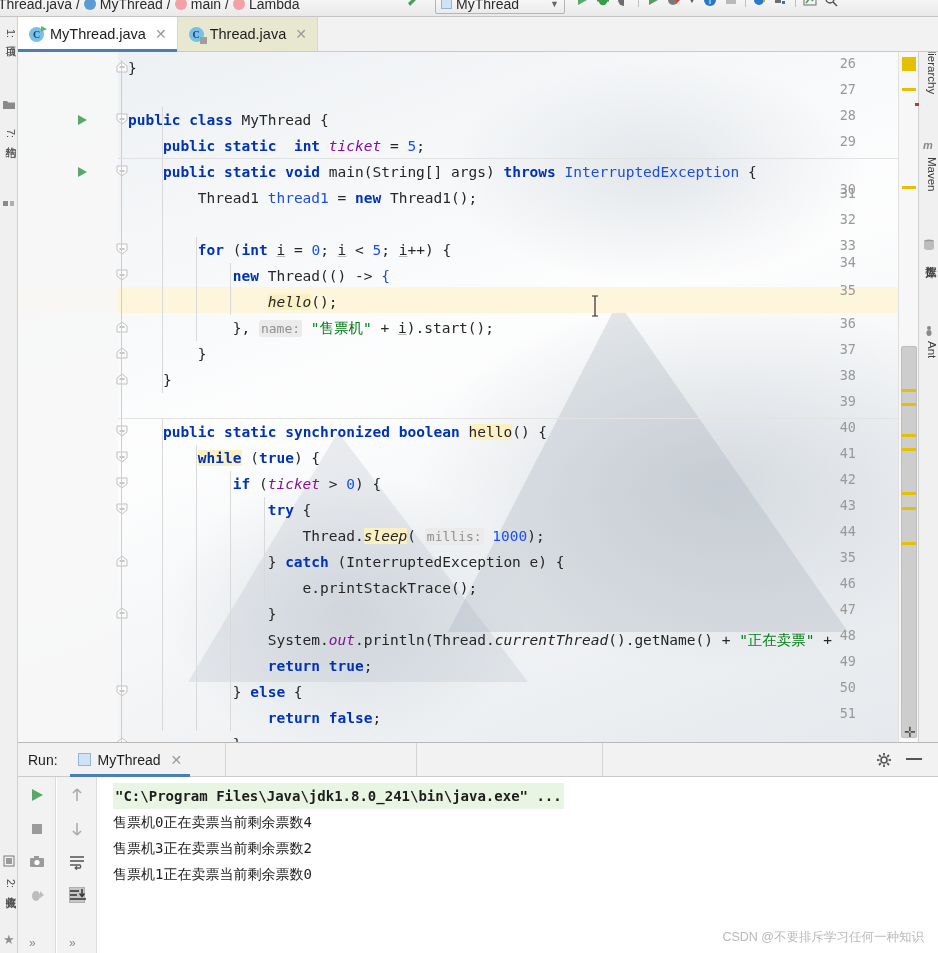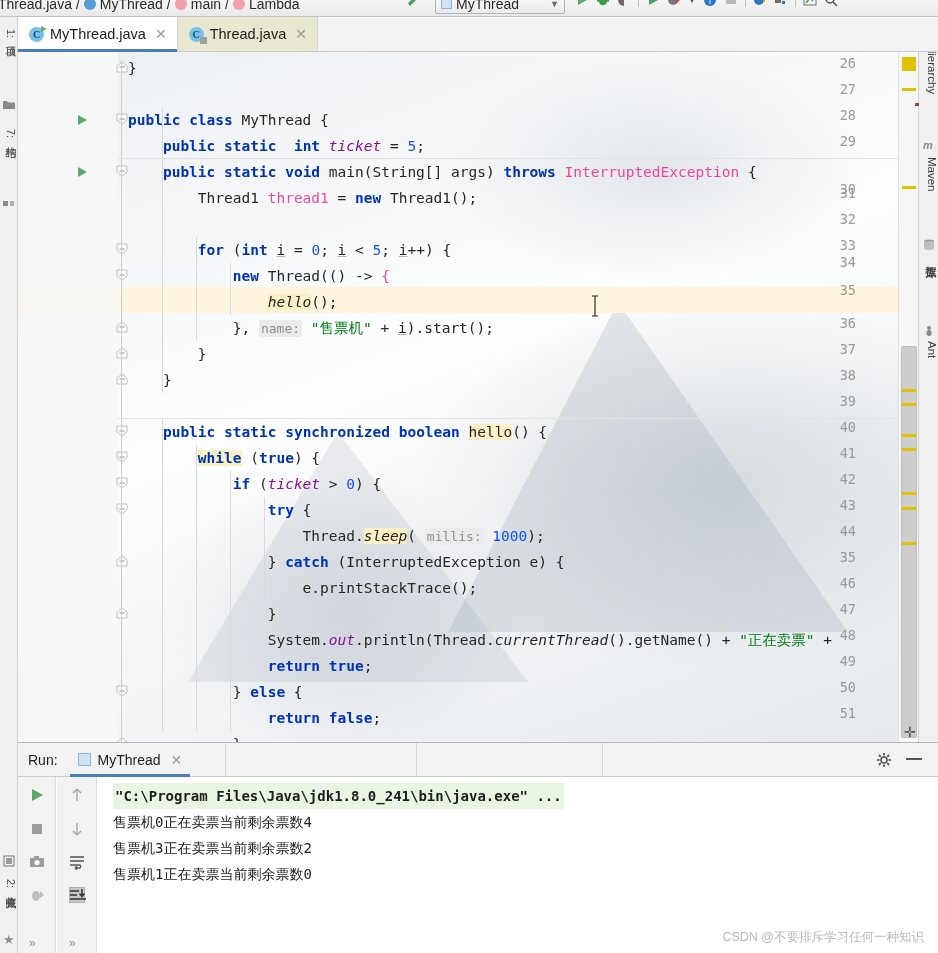--- a/index.html
+++ b/index.html
@@ -146,21 +146,21 @@
     font-family:"DejaVu Sans Mono", monospace;
     font-size:14.5px; line-height:26px; color:#262626;
     white-space:pre;
   }
   .cl{ position:absolute; left:0; white-space:pre; }
   .kw{color:#0033b3;font-weight:bold;}
   .num{color:#1750eb;}
   .fld{color:#871094;font-style:italic;}
   .mth{color:#262626;font-style:italic;}
   .str{color:#067d17;}
-  .gry{color:#ec4899;}
+  .gry{color:#1d4ed8;}
   .hint{background:#ebebeb;color:#909090;border-radius:2px;padding:1px 2px;font-size:13px;}
   .sel{background:#fbf0c4;}
   .unl{text-decoration:underline;text-decoration-color:#b8b8b8;}
 
   .indentline{position:absolute;width:1px;background:#d9d9d9;}
 
   
   #ibeam{
     position:absolute;left:573px;top:243px;width:8px;height:22px;
   }

